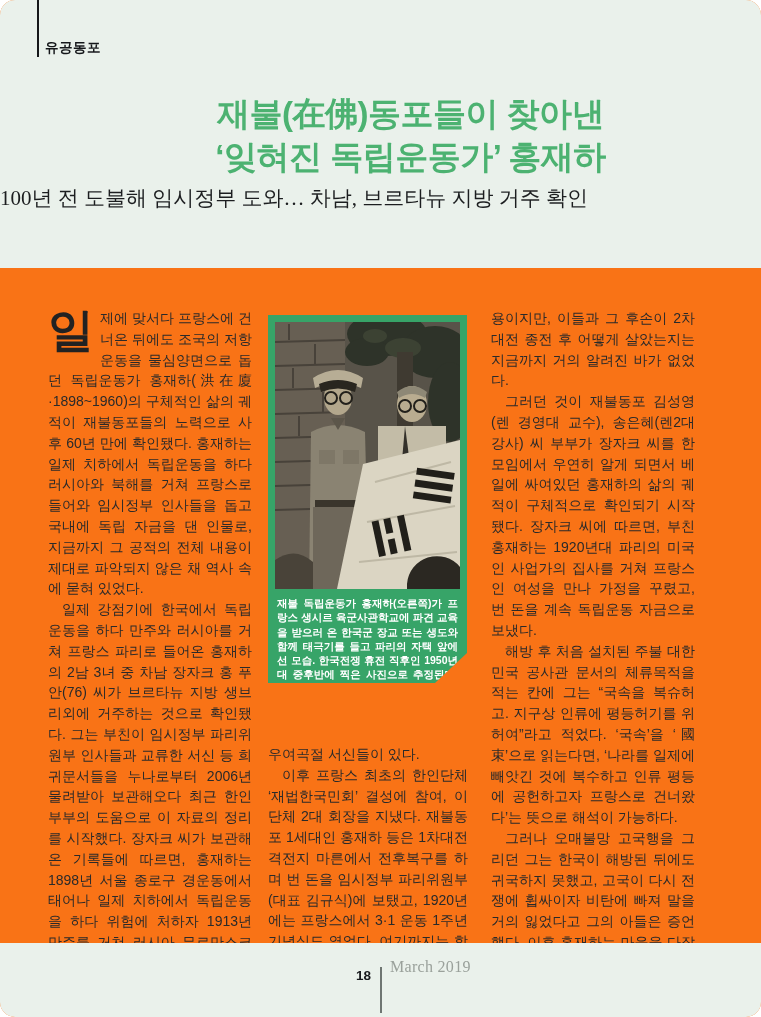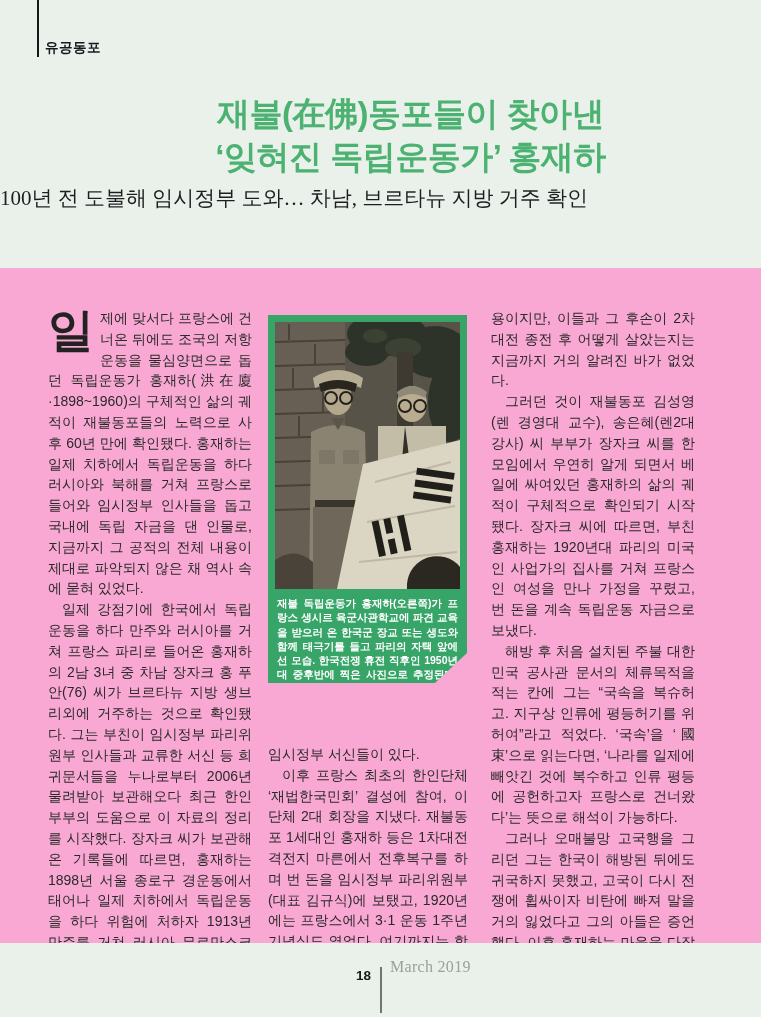--- a/index.html
+++ b/index.html
@@ -1,19 +1,20 @@
 <!DOCTYPE html>
 <html><head>
 <meta charset="utf-8">
 <style>
   html,body{margin:0;padding:0;background:#ffffff;}
   .page{
     position:relative;width:761px;height:1017px;overflow:hidden;
-    background:#f9a8d4;font-family:"Liberation Sans","DejaVu Sans",sans-serif;
+    background:#f97316;font-family:"Liberation Sans","DejaVu Sans",sans-serif;
     color:#2a2a2a;
+    border-radius:15px;
   }
   
   .top-band{position:absolute;left:0;top:0;width:761px;height:268px;background:#eaf1eb;}
   .tag-rule{position:absolute;left:37px;top:0;width:2px;height:57px;background:#15171a;}
   .category{position:absolute;left:45px;top:39px;font-size:13.5px;font-weight:700;color:#15171a;letter-spacing:0.5px;}
   .title{position:absolute;left:0;top:92px;width:761px;margin:0;text-align:center;
     font-size:33px;line-height:43px;font-weight:800;color:#4cb271;letter-spacing:-0.5px;padding-left:30px;}
   .subtitle{position:absolute;left:0;top:184px;width:761px;text-align:left;
     font-family:"Liberation Serif","DejaVu Serif",serif;font-size:21px;color:#1c1e20;}
   
@@ -141,21 +142,21 @@
         <path d="M132 262 A30 30 0 0 1 185 245 L185 267 L132 267 Z" fill="#2b2822"></path>
 
         <path d="M0 238 Q20 224 38 240 L38 267 L0 267 Z" fill="#494339"></path>
       </svg>
     </div>
     <div class="caption">재불 독립운동가 홍재하(오른쪽)가 프랑스 생시르 육군사관학교에 파견 교육을 받으러 온 한국군 장교 또는 생도와 함께 태극기를 들고 파리의 자택 앞에 선 모습. 한국전쟁 휴전 직후인 1950년대 중후반에 찍은 사진으로 추정된다.(홍재하 차남 장자크 홍 푸안 씨 제공)</div>
   </div>
 
   <div class="col col2">
     <div class="flow">
-        <p>임시정부 서신들이 있다.</p>
+        <p>우여곡절 서신들이 있다.</p>
         <p>이후 프랑스 최초의 한인단체 ‘재법한국민회’ 결성에 참여, 이 단체 2대 회장을 지냈다. 재불동포 1세대인 홍재하 등은 1차대전 격전지 마른에서 전후복구를 하며 번 돈을 임시정부 파리위원부(대표 김규식)에 보탰고, 1920년에는 프랑스에서 3·1 운동 1주년 기념식도 열었다. 여기까지는 학계에도 어느 정도 알려진 내</p>
       </div>
   </div>
 
   <div class="col col3">
     <div class="flow">
         <p>용이지만, 이들과 그 후손이 2차대전 종전 후 어떻게 살았는지는 지금까지 거의 알려진 바가 없었다.</p>
         <p>그러던 것이 재불동포 김성영(렌 경영대 교수), 송은혜(렌2대 강사) 씨 부부가 장자크 씨를 한 모임에서 우연히 알게 되면서 베일에 싸여있던 홍재하의 삶의 궤적이 구체적으로 확인되기 시작됐다. 장자크 씨에 따르면, 부친 홍재하는 1920년대 파리의 미국인 사업가의 집사를 거쳐 프랑스인 여성을 만나 가정을 꾸렸고, 번 돈을 계속 독립운동 자금으로 보냈다.</p>
         <p>해방 후 처음 설치된 주불 대한민국 공사관 문서의 체류목적을 적는 칸에 그는 “국속을 복슈허고. 지구상 인류에 평등허기를 위허여”라고 적었다. ‘국속’을 ‘國束’으로 읽는다면, ‘나라를 일제에 빼앗긴 것에 복수하고 인류 평등에 공헌하고자 프랑스로 건너왔다’는 뜻으로 해석이 가능하다.</p>
       </div>

